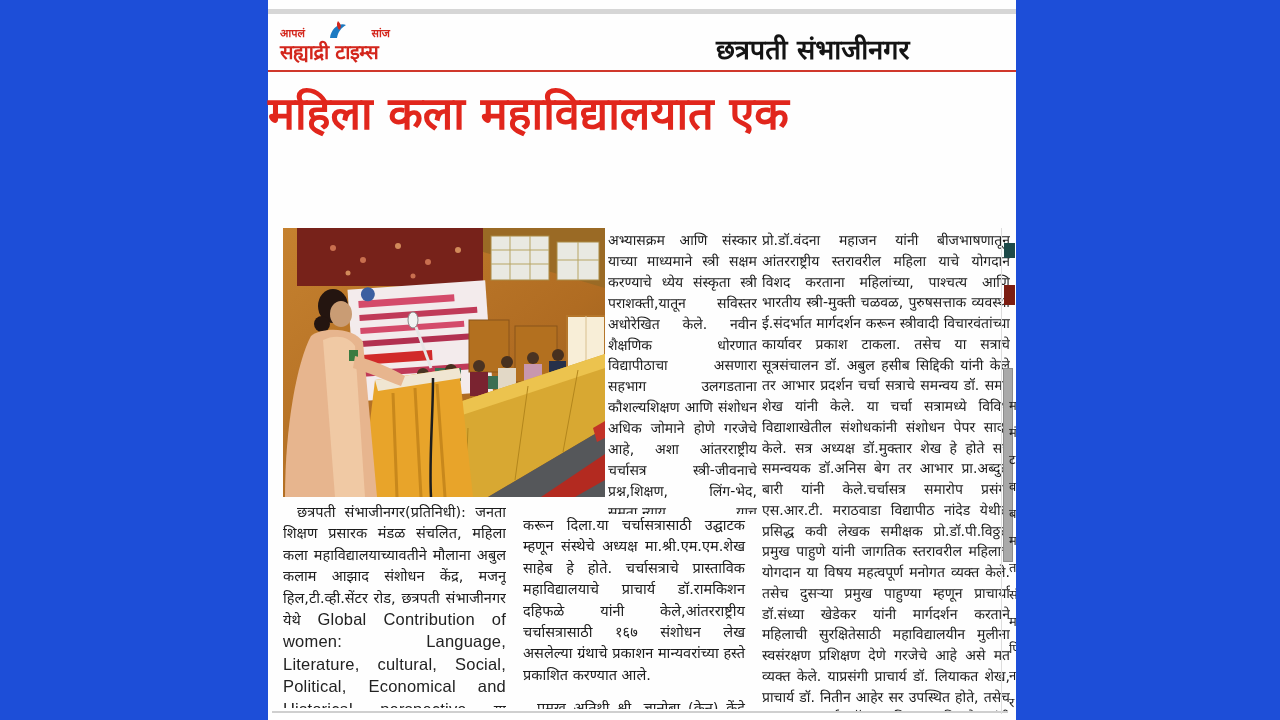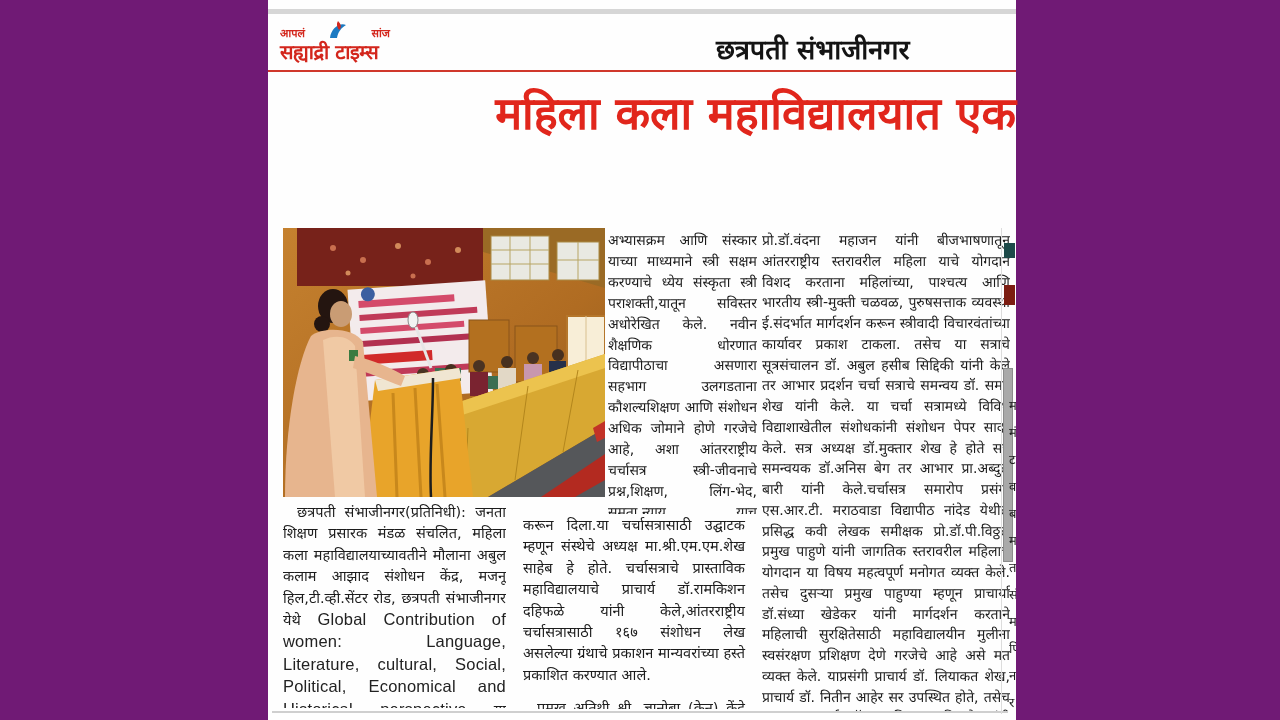--- a/index.html
+++ b/index.html
@@ -1,37 +1,37 @@
 <!DOCTYPE html>
 <html><head>
 <meta charset="utf-8">
 <style>
   html,body{margin:0;padding:0;}
   body{
     width:1280px;height:720px;background:#000;overflow:hidden;position:relative;
     font-family:"DejaVu Sans",sans-serif;
   }
-  .stage{position:absolute;left:0;top:0;width:1280px;height:720px;background:#701a75;}
+  .stage{position:absolute;left:0;top:0;width:1280px;height:720px;background:#1d4ed8;}
   .page{
     position:absolute;left:268px;top:0;width:748px;height:720px;background:#fefefe;
   }
   .top-band{position:absolute;left:0;right:0;top:9px;height:5px;background:#d6d6d6;}
   
   .masthead{position:absolute;left:12px;top:20px;width:110px;color:#d3261c;}
   .mast-top{display:flex;justify-content:space-between;align-items:flex-end;font-size:11px;font-weight:bold;line-height:12px;}
   .mast-logo{width:22px;height:20px;margin:0 2px;}
   .mast-title{font-size:20px;font-weight:bold;letter-spacing:-0.5px;white-space:nowrap;line-height:24px;}
   .edition{
     position:absolute;left:448px;top:30px;font-size:27px;font-weight:bold;color:#141414;
     white-space:nowrap;
   }
   .red-rule{position:absolute;left:0;right:0;top:70px;height:2px;background:#d0382c;}
   
   .headline{
-    position:absolute;left:0;top:84px;width:100%;margin:0;text-align:right;
+    position:absolute;left:0;top:84px;width:100%;margin:0;text-align:left;
     color:#e1261c;font-size:45px;line-height:59px;font-weight:bold;
   }
   
   .photo{
     position:absolute;left:15px;top:228px;width:322px;height:269px;overflow:hidden;
     background:#b57a2e;
   }
   .photo svg{display:block;}
   
   .col{

